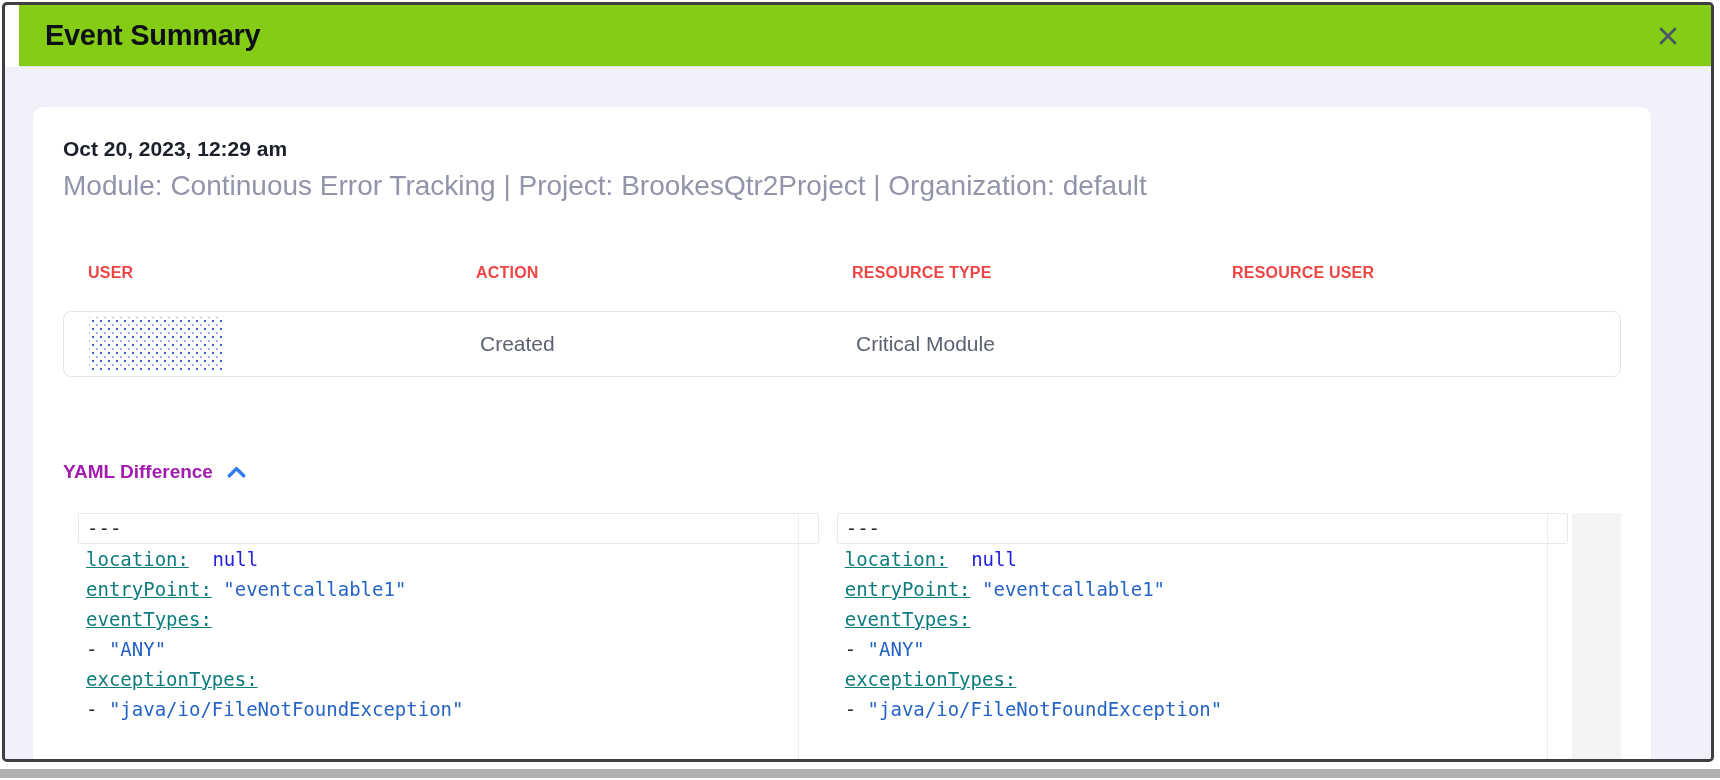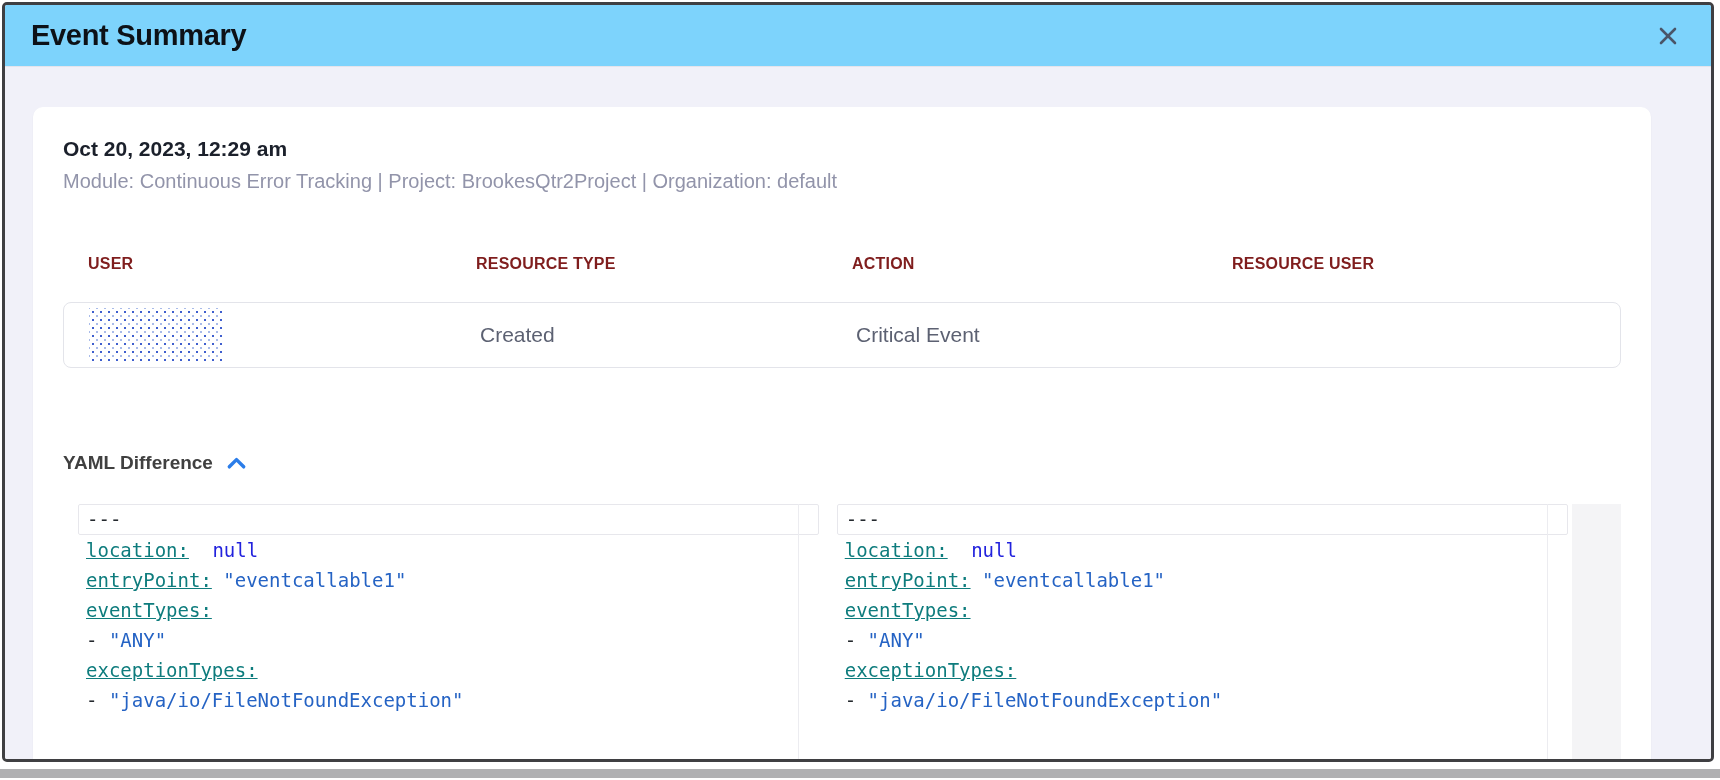--- a/index.html
+++ b/index.html
@@ -16,64 +16,64 @@
 
   
   .modal{
     position:absolute;left:2px;top:2px;width:1712px;height:760px;
     background:#fff;border:3px solid #3f3f42;border-radius:5px;overflow:hidden;
   }
   .bottom-band{position:absolute;left:0;right:0;top:769px;height:9px;background:#b0b0b2;}
 
   
   .modal-header{
-    height:62px;background:#7dd3fc;display:flex;align-items:center;
-    padding:0 26px;border-bottom:1px solid #e4e4ec;
+    height:62px;background:#84cc16;display:flex;align-items:center;
+    padding:0 26px;border-bottom:1px solid #e4e4ec;margin-left:14px;
   }
   .modal-title{font-size:29px;font-weight:700;color:#0d1117;letter-spacing:-0.3px;}
   .close-btn{
     margin-left:auto;background:none;border:none;cursor:pointer;
     width:34px;height:34px;display:flex;align-items:center;justify-content:center;
   }
 
   
   .modal-body{
     height:692px;background:var(--body_background);
     padding:40px 60px 0 28px;overflow:hidden;
   }
   .card{
     background:#fff;border-radius:10px;box-shadow:0 1px 2px rgba(30,30,60,0.05);
     padding:30px 30px 0 30px;height:800px;
   }
 
   .event-date{font-size:21px;font-weight:700;color:#1b202b;}
-  .event-meta{margin-top:9px;font-size:20px;color:#9294aa;}
+  .event-meta{margin-top:9px;font-size:28px;color:#9294aa;}
 
   
   .tbl-grid{display:grid;grid-template-columns:388px 376px 380px auto;}
   .tbl-head{margin-top:62px;}
-  .tbl-head .hcell{font-size:16px;font-weight:700;color:#7f1d1d;padding-left:25px;letter-spacing:0.2px;}
+  .tbl-head .hcell{font-size:16px;font-weight:700;color:#ef4444;padding-left:25px;letter-spacing:0.2px;}
   .tbl-row{
     margin-top:29px;height:66px;border:1px solid #e3e4ea;border-radius:8px;
     align-items:center;background:#fff;
   }
   .tbl-row .dcell{font-size:21px;color:#5c6172;padding-left:28px;}
   .tbl-row .dcell.centered{text-align:center;padding-left:0;}
   .redacted-dots{
     width:135px;height:54px;margin-left:25px;
     background-image:
       radial-gradient(circle,#3f5fce 1.1px,transparent 1.5px),
       radial-gradient(circle,#a9bbe9 1.1px,transparent 1.5px);
     background-size:8px 8px,8px 8px;
     background-position:0 0,4px 4px;
   }
 
   
   .yaml-header{margin-top:84px;display:flex;align-items:center;gap:12px;}
-  .yaml-label{font-size:19px;font-weight:700;color:#404040;}
+  .yaml-label{font-size:19px;font-weight:700;color:#a21caf;}
   .chevron-btn{background:none;border:none;cursor:pointer;display:flex;align-items:center;padding:0;}
 
   .diff-wrap{margin-top:30px;display:flex;align-items:flex-start;margin-left:15px;}
   .code-panel{position:relative;background:#fff;height:400px;overflow:hidden;}
   .code-panel.left{width:749px;margin-right:18px;}
   .code-panel.right{width:739px;}
   .panel-gutter{
     position:absolute;top:0;bottom:0;right:0;width:21px;
     border-left:1px solid #ececf0;background:transparent;
   }
@@ -107,31 +107,31 @@
     </div>
 
     <div class="modal-body">
       <div class="card">
 
         <div class="event-date">Oct 20, 2023, 12:29 am</div>
         <div class="event-meta">Module: Continuous Error Tracking | Project: BrookesQtr2Project | Organization: default</div>
 
         <div class="tbl-grid tbl-head">
           <div class="hcell">USER</div>
+          <div class="hcell">ACTION</div>
           <div class="hcell">RESOURCE TYPE</div>
-          <div class="hcell">ACTION</div>
           <div class="hcell">RESOURCE USER</div>
         </div>
 
         <div class="tbl-grid tbl-row">
           <div class="dcell" style="padding-left:0;">
             <div class="redacted-dots"></div>
           </div>
           <div class="dcell">Created</div>
-          <div class="dcell">Critical Event</div>
+          <div class="dcell">Critical Module</div>
         </div>
 
         <div class="yaml-header">
           <span class="yaml-label">YAML Difference</span>
           <button class="chevron-btn" aria-label="Collapse">
             <svg width="23" height="20" viewBox="0 0 24 20">
               <polyline points="4.5,14 12,6.5 19.5,14" fill="none" stroke="#2b7de9" stroke-width="3.6" stroke-linecap="round" stroke-linejoin="round"></polyline>
             </svg>
           </button>
         </div>

